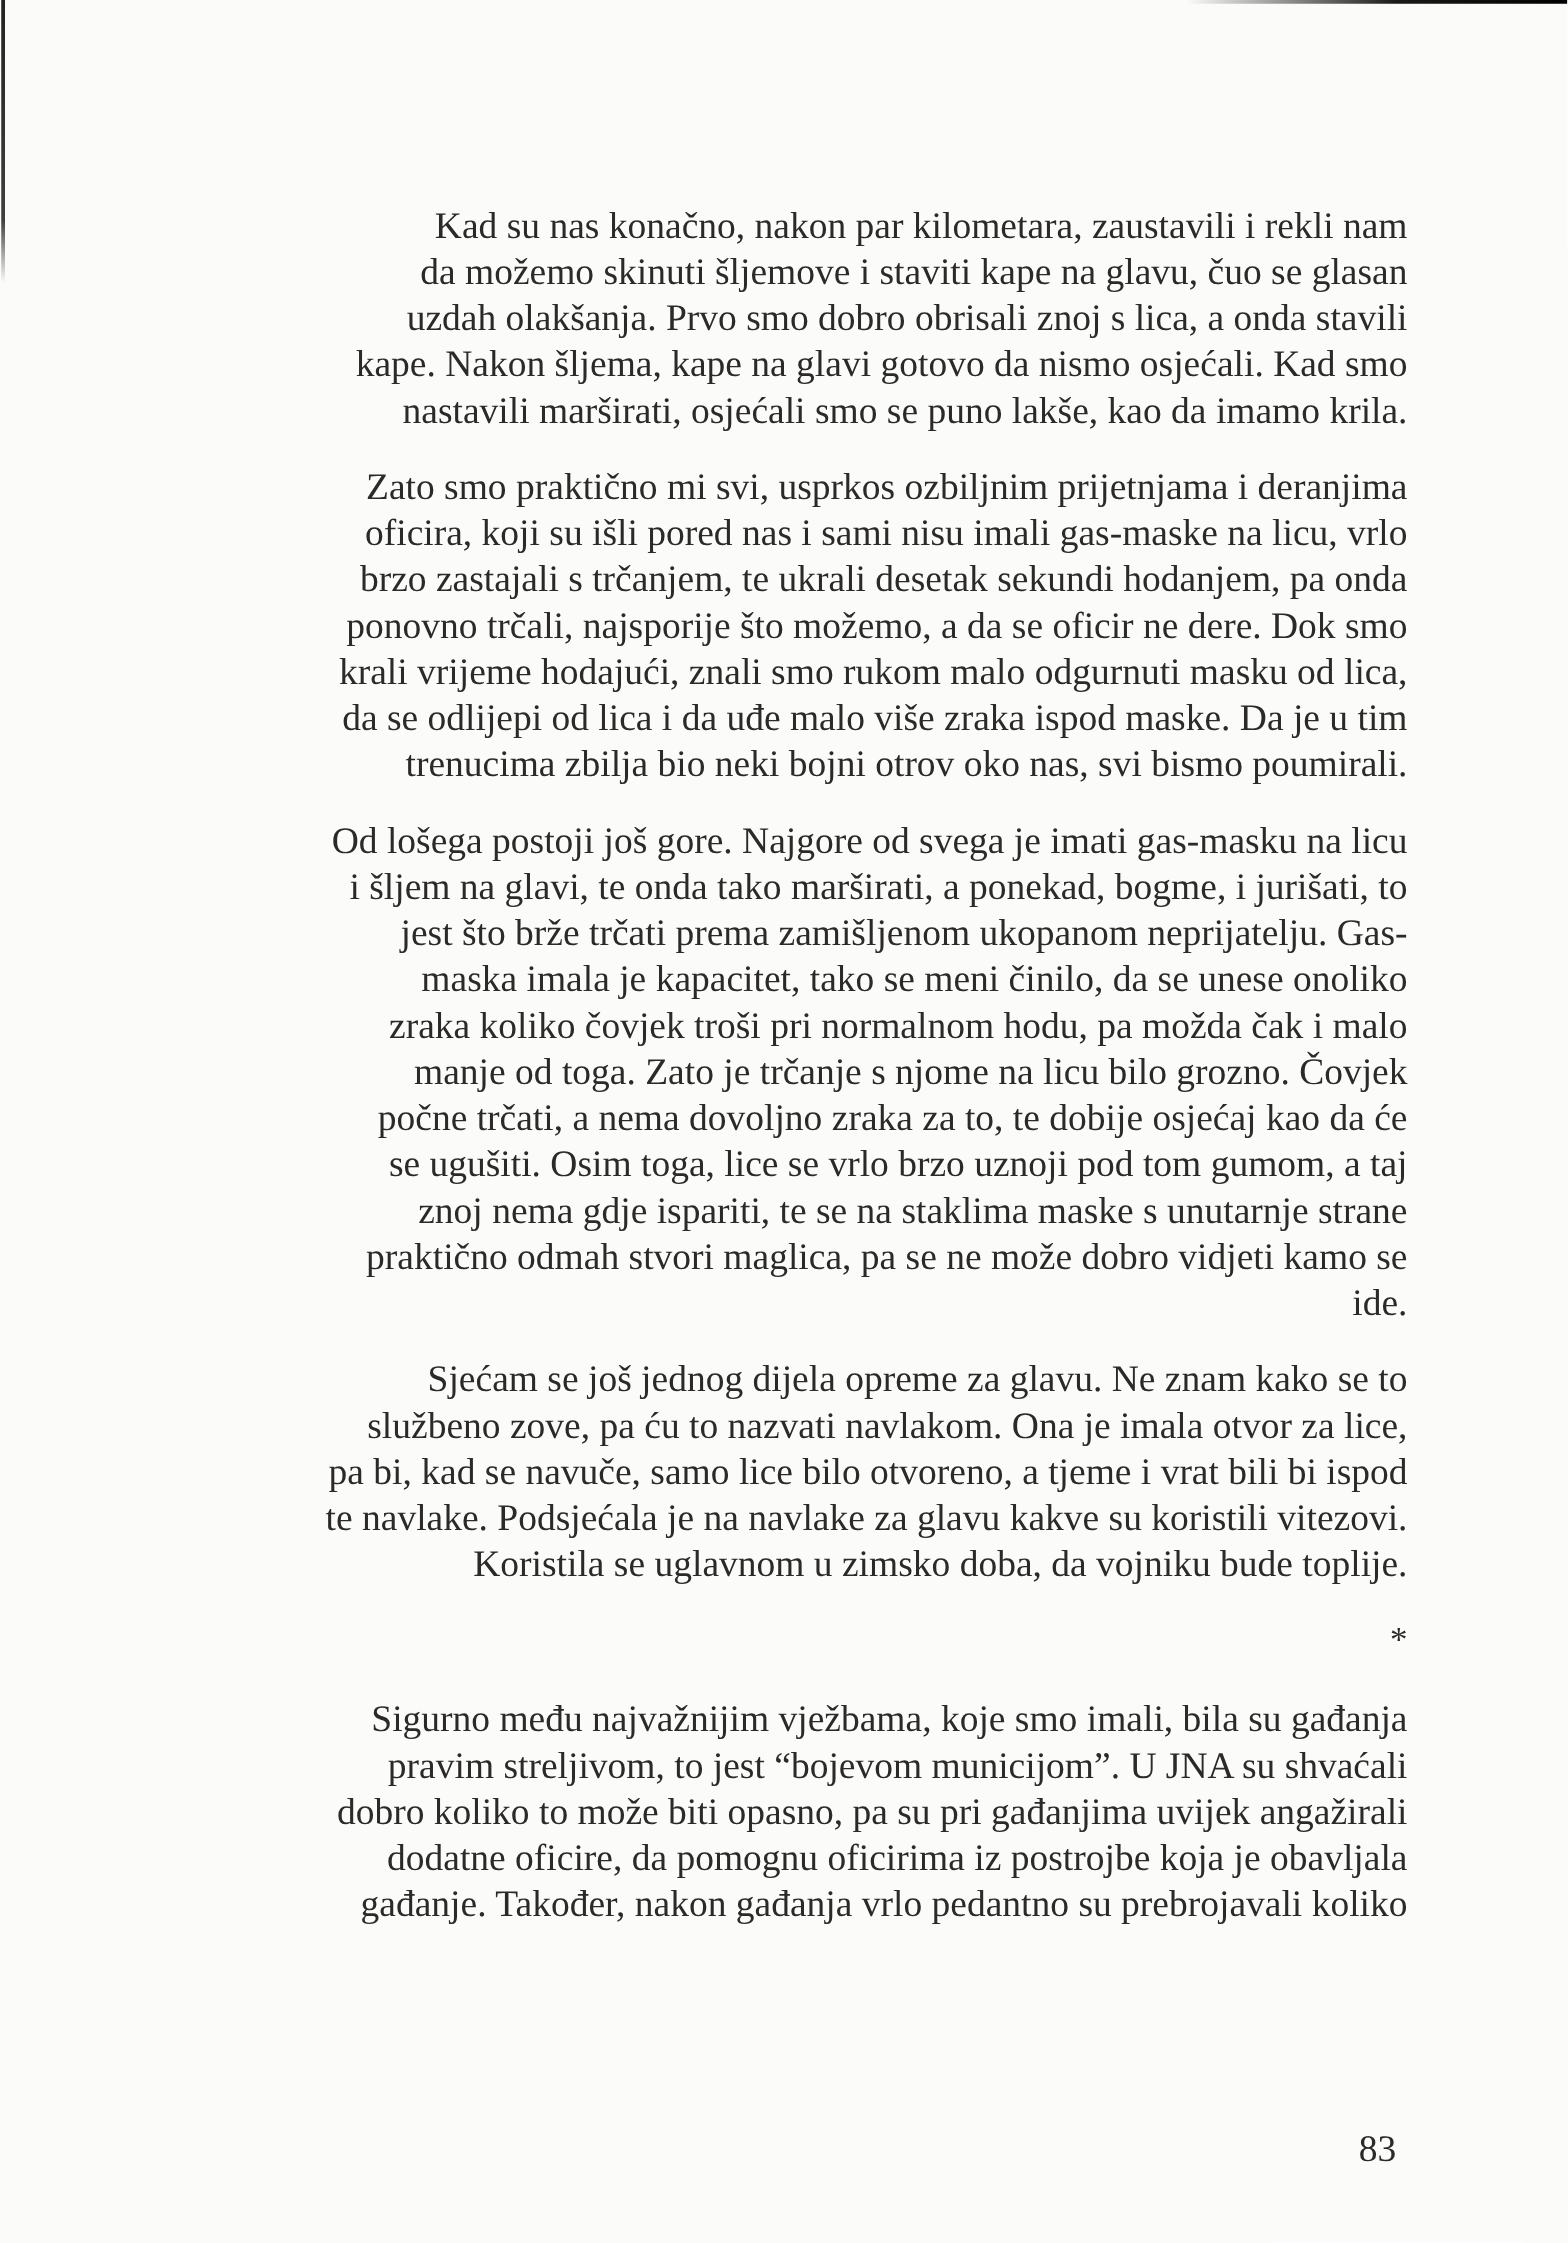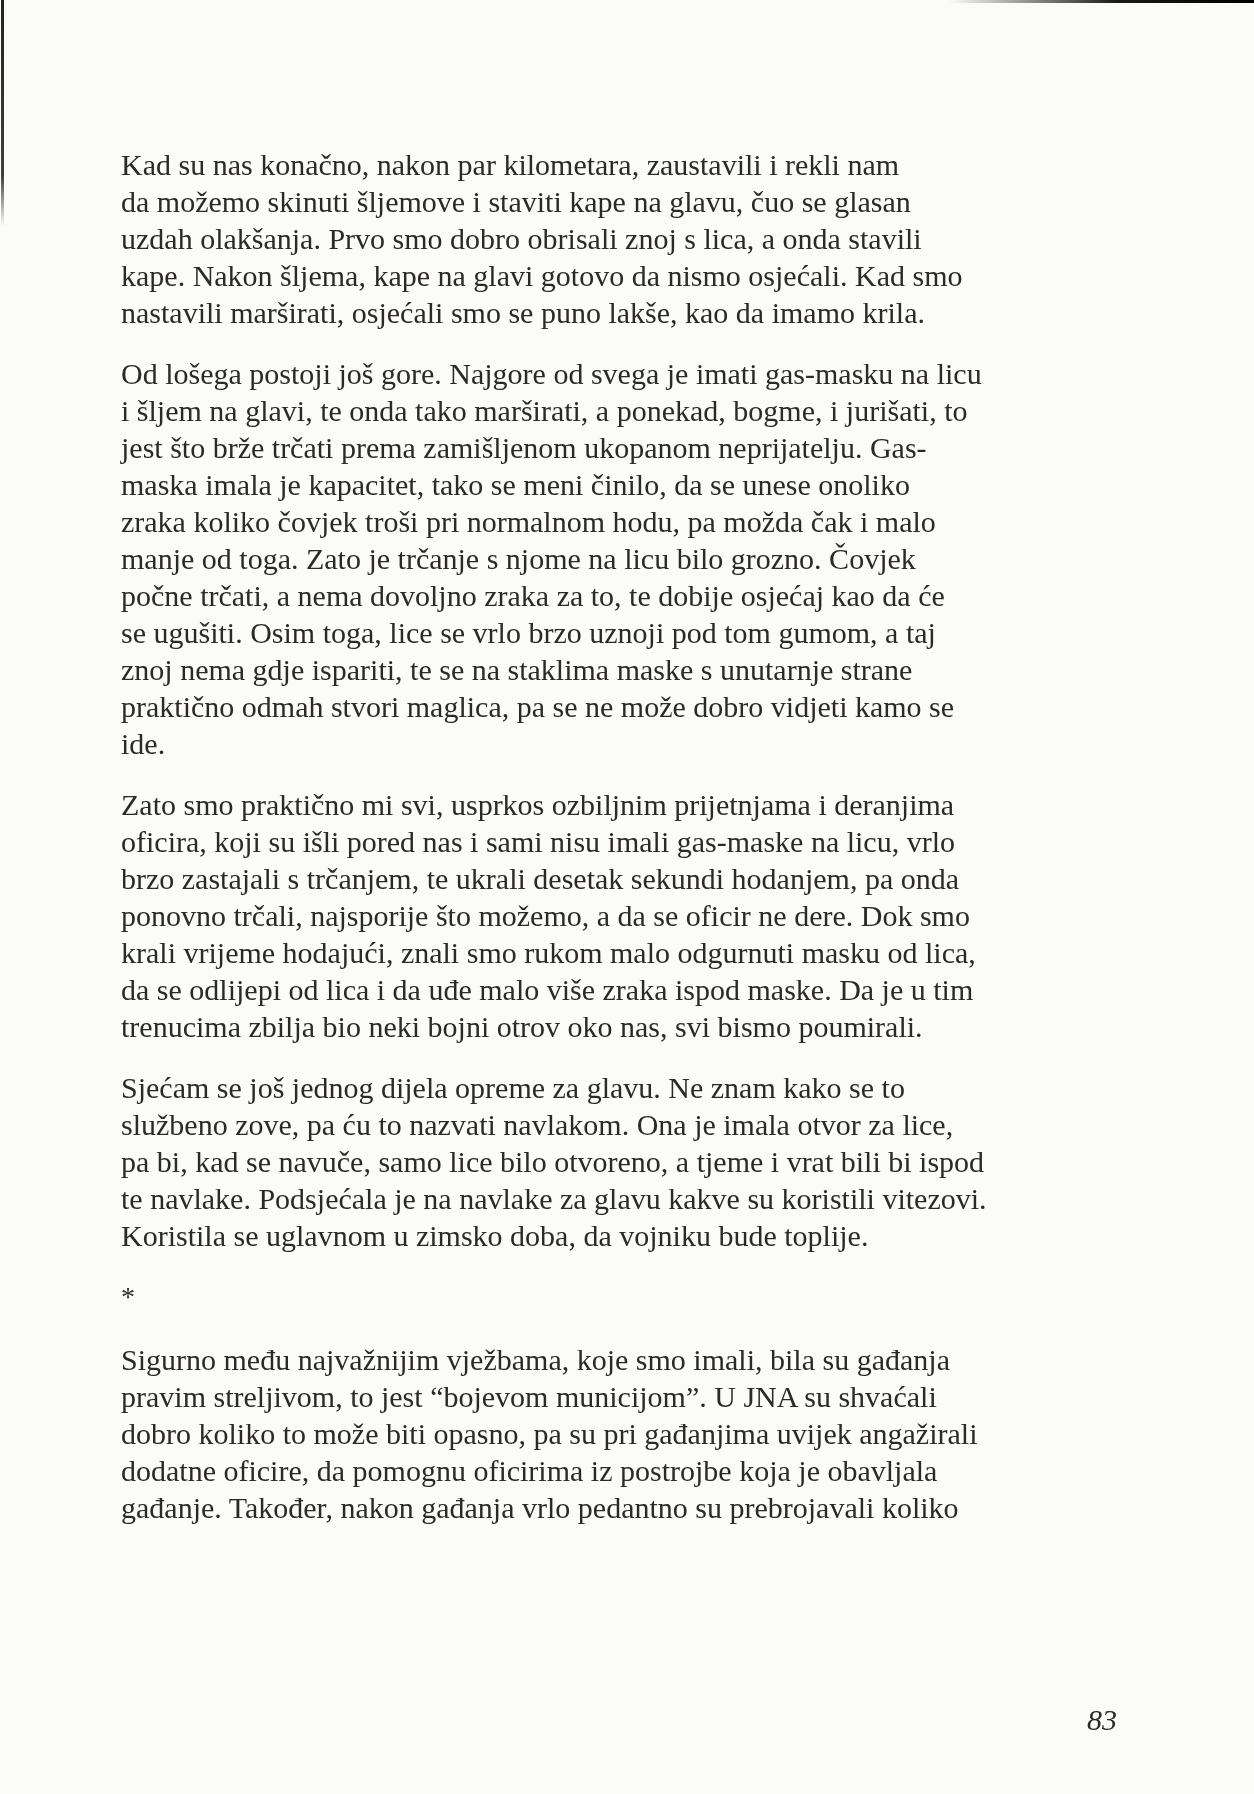--- a/index.html
+++ b/index.html
@@ -29,78 +29,77 @@
     position: absolute;
     top: 0;
     right: 0;
     width: 305px;
     height: 3px;
     background: linear-gradient(to right, rgba(40,40,40,0) 0%, #1a1a1a 55%, #000000 100%);
   }
   .text-block {
     position: absolute;
     left: 121px;
-    top: 146px;
+    top: 162px;
     width: 1005px;
     font-size: 30px;
     line-height: 37px;
-    text-align: left;
+    text-align: right;
   }
   .para {
     margin: 0 0 24px 0;
     white-space: pre-line; 
   }
   .separator {
     margin: 0 0 26px 0;
     line-height: 37px;
     font-size: 28px;
   }
   .folio {
     position: absolute;
     left: 121px;
     top: 1701px;
     width: 996px;
     text-align: right;
     font-size: 30px;
     line-height: 37px;
-    font-style: italic;
   }
 </style>
 </head>
 <body>
 
 <div class="page">
 
   <div class="artifact-left"></div>
   <div class="artifact-top"></div>
 
   <main class="text-block">
     <p class="para">Kad su nas konačno, nakon par kilometara, zaustavili i rekli nam
 da možemo skinuti šljemove i staviti kape na glavu, čuo se glasan
 uzdah olakšanja. Prvo smo dobro obrisali znoj s lica, a onda stavili
 kape. Nakon šljema, kape na glavi gotovo da nismo osjećali. Kad smo
 nastavili marširati, osjećali smo se puno lakše, kao da imamo krila.</p>
+    <p class="para">Zato smo praktično mi svi, usprkos ozbiljnim prijetnjama i deranjima
+oficira, koji su išli pored nas i sami nisu imali gas-maske na licu, vrlo
+brzo zastajali s trčanjem, te ukrali desetak sekundi hodanjem, pa onda
+ponovno trčali, najsporije što možemo, a da se oficir ne dere. Dok smo
+krali vrijeme hodajući, znali smo rukom malo odgurnuti masku od lica,
+da se odlijepi od lica i da uđe malo više zraka ispod maske. Da je u tim
+trenucima zbilja bio neki bojni otrov oko nas, svi bismo poumirali.</p>
     <p class="para">Od lošega postoji još gore. Najgore od svega je imati gas-masku na licu
 i šljem na glavi, te onda tako marširati, a ponekad, bogme, i jurišati, to
 jest što brže trčati prema zamišljenom ukopanom neprijatelju. Gas-
 maska imala je kapacitet, tako se meni činilo, da se unese onoliko
 zraka koliko čovjek troši pri normalnom hodu, pa možda čak i malo
 manje od toga. Zato je trčanje s njome na licu bilo grozno. Čovjek
 počne trčati, a nema dovoljno zraka za to, te dobije osjećaj kao da će
 se ugušiti. Osim toga, lice se vrlo brzo uznoji pod tom gumom, a taj
 znoj nema gdje ispariti, te se na staklima maske s unutarnje strane
 praktično odmah stvori maglica, pa se ne može dobro vidjeti kamo se
 ide.</p>
-    <p class="para">Zato smo praktično mi svi, usprkos ozbiljnim prijetnjama i deranjima
-oficira, koji su išli pored nas i sami nisu imali gas-maske na licu, vrlo
-brzo zastajali s trčanjem, te ukrali desetak sekundi hodanjem, pa onda
-ponovno trčali, najsporije što možemo, a da se oficir ne dere. Dok smo
-krali vrijeme hodajući, znali smo rukom malo odgurnuti masku od lica,
-da se odlijepi od lica i da uđe malo više zraka ispod maske. Da je u tim
-trenucima zbilja bio neki bojni otrov oko nas, svi bismo poumirali.</p>
     <p class="para">Sjećam se još jednog dijela opreme za glavu. Ne znam kako se to
 službeno zove, pa ću to nazvati navlakom. Ona je imala otvor za lice,
 pa bi, kad se navuče, samo lice bilo otvoreno, a tjeme i vrat bili bi ispod
 te navlake. Podsjećala je na navlake za glavu kakve su koristili vitezovi.
 Koristila se uglavnom u zimsko doba, da vojniku bude toplije.</p>
     <div class="separator">*</div>
     <p class="para">Sigurno među najvažnijim vježbama, koje smo imali, bila su gađanja
 pravim streljivom, to jest “bojevom municijom”. U JNA su shvaćali
 dobro koliko to može biti opasno, pa su pri gađanjima uvijek angažirali
 dodatne oficire, da pomognu oficirima iz postrojbe koja je obavljala

